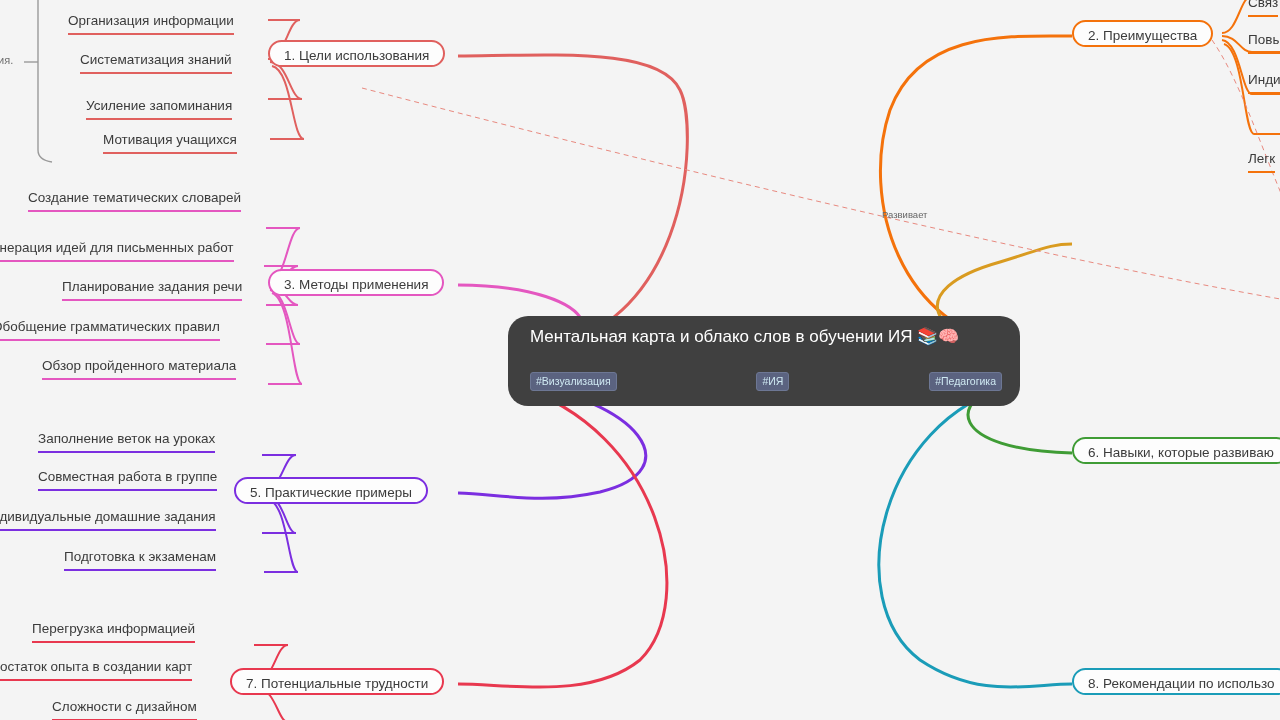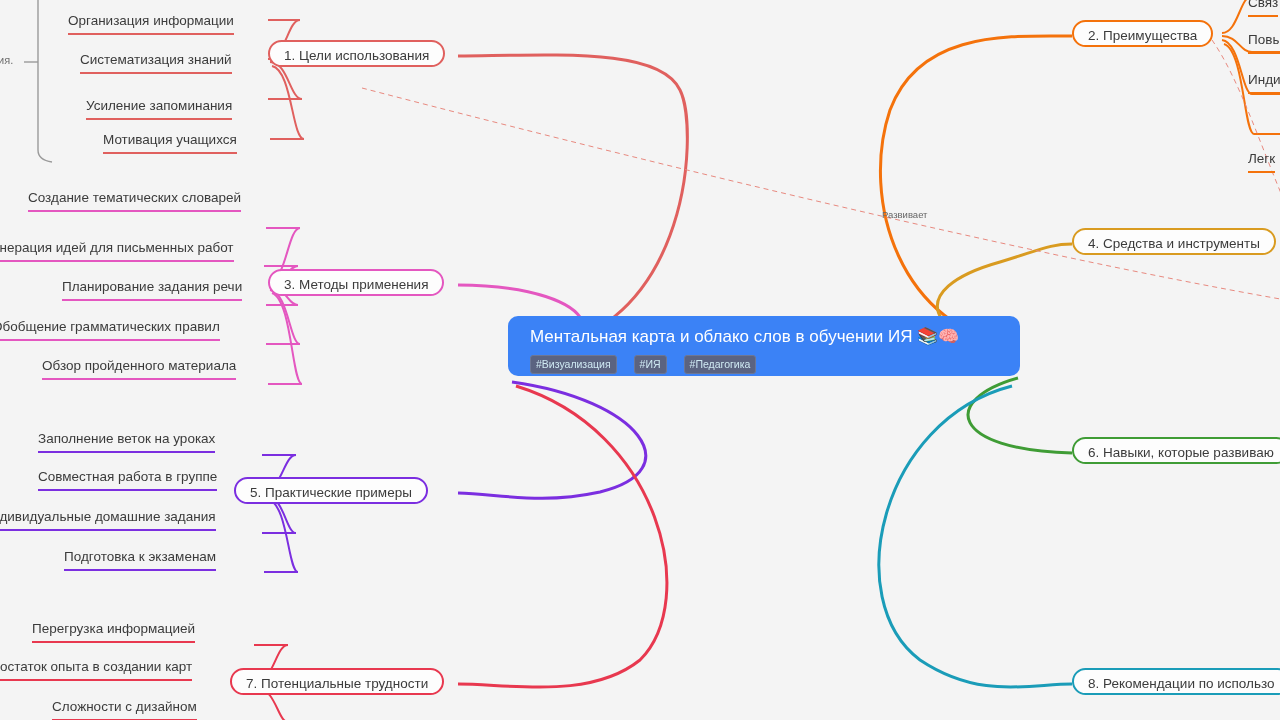--- a/index.html
+++ b/index.html
@@ -27,38 +27,39 @@
     height: 720px;
     pointer-events: none;
   }
 
   
   .central-node {
     position: absolute;
     left: 508px;
     top: 316px;
     width: 512px;
-    height: 60px;
-    background: #3b82f6;
-    border-radius: 10px;
+    height: 90px;
+    background: #404040;
+    border-radius: 20px;
     box-sizing: border-box;
     padding: 10px 18px 0 22px;
     z-index: 20;
   }
   .central-title {
     color: #ffffff;
     font-size: 17px;
     line-height: 22px;
     white-space: nowrap;
     font-weight: 400;
   }
   .central-tags {
-    margin-top: 7px;
+    margin-top: 24px;
     display: flex;
     gap: 17px;
+    justify-content: space-between;
   }
   .tag {
     background: #5b6380;
     color: #cfe9f2;
     font-size: 10.5px;
     line-height: 14px;
     padding: 1px 5px 2px 5px;
     border-radius: 3px;
     border: 1px solid #6d7794;
     white-space: nowrap;
@@ -177,21 +178,20 @@
   <div class="rel-label" style="left:865px; top:209px;padding-left:17px;">Развивает</div>
 
   <div class="summary-text" style="left:-8px; top:54px;">ния.</div>
 
   <div class="branch-node" style="left:268px; top:40px; border-color:#e0605e;">1. Цели использования</div>
 
   <div class="branch-node" style="left:1072px; top:20px; border-color:#f4720b;">2. Преимущества</div>
 
   <div class="branch-node" style="left:268px; top:269px; border-color:#e457c0;">3. Методы применения</div>
 
-  <div class="branch-node" style="left:1072px; top:228px; border-color:#d99b20;">4. Средства и инструменты</div>
 
   <div class="branch-node" style="left:234px; top:477px; border-color:#7b2ee0;">5. Практические примеры</div>
 
   <div class="branch-node" style="left:1072px; top:437px; border-color:#3f9c35;">6. Навыки, которые развиваю</div>
 
   <div class="branch-node" style="left:230px; top:668px; border-color:#e8384f;">7. Потенциальные трудности</div>
 
   <div class="branch-node" style="left:1072px; top:668px; border-color:#1a9cb8;">8. Рекомендации по использо</div>
 
   <div class="leaf" style="left:68px; top:12px; border-bottom-color:#e0605e;">Организация информации</div>

